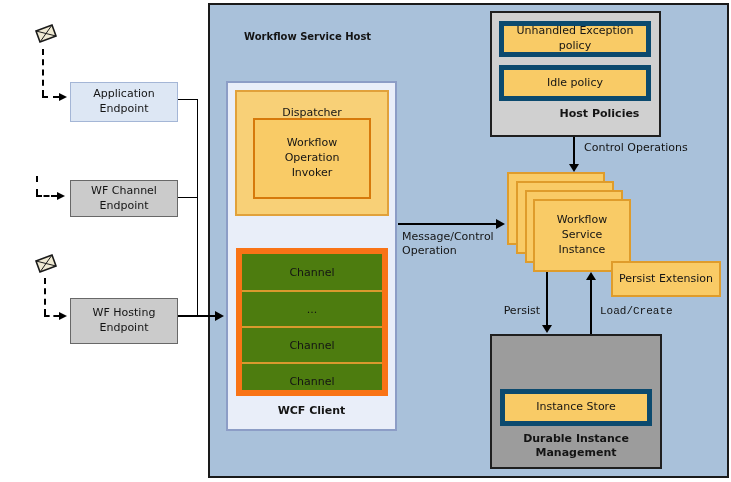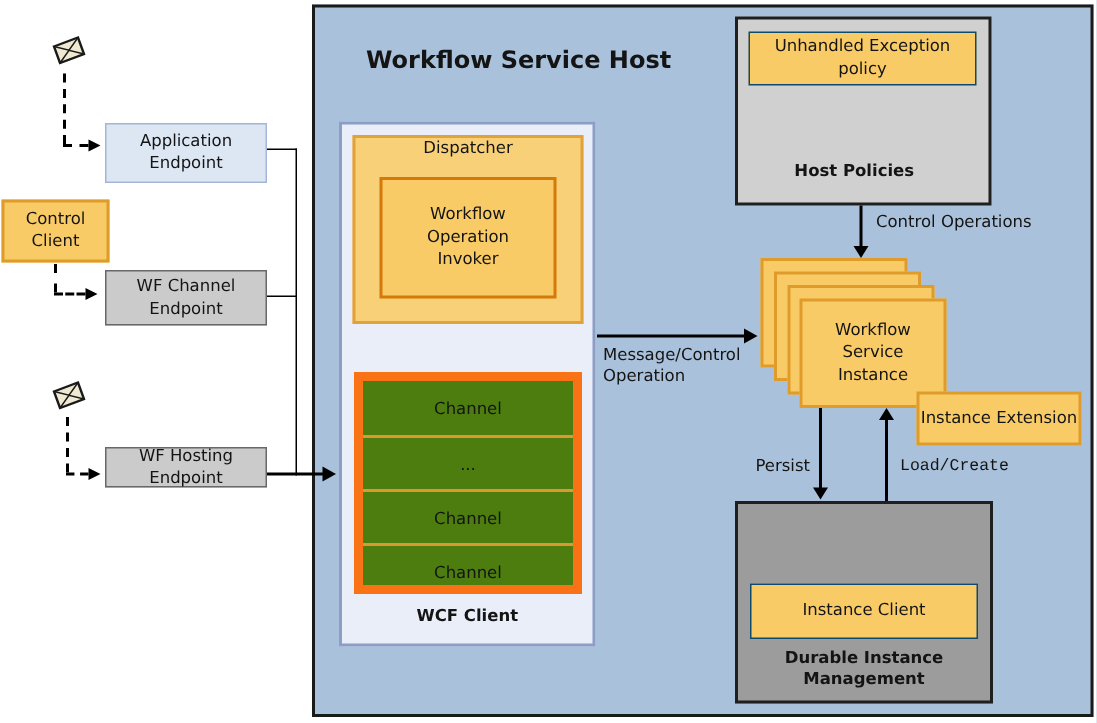--- a/index.html
+++ b/index.html
@@ -18,21 +18,21 @@
   .box{
     position:absolute;
     display:flex;align-items:center;justify-content:center;
     box-sizing:border-box;
     text-align:center;
   }
   .t{white-space:pre-line;line-height:1.35;}
   .bold{font-weight:bold;}
   
   .orange{background:#F9CB66;border:2px solid #DF9C2B;}
-  .orange-thin{background:#F9CB66;border:1px solid #0c4a6e;}
+  .orange-thin{background:#F9CB66;border:5px solid #0c4a6e;}
   .dispatcher{background:#F8D077;border:2px solid #E1A13B;}
   .invoker{background:#F9CB66;border:2px solid #D6790B;}
   .blue-ep{background:#DDE7F4;border:1px solid #A4B6D6;}
   .gray-ep{background:#CBCBCB;border:1px solid #686868;}
   .panel-host{background:#A9C1DA;border:2px solid #1A1A1A;}
   .panel-runtime{background:#E9EEF9;border:2px solid #8C9DC6;}
   .panel-gray{background:#D0D0D0;border:2px solid #1F1F1F;}
   .panel-dark{background:#9C9C9C;border:2px solid #1F1F1F;}
   
   .hline{position:absolute;height:0;border-top:2px solid #000;}
@@ -55,43 +55,39 @@
   .chan-row{height:36px;display:flex;align-items:center;justify-content:center;box-sizing:border-box;}
   .chan-row + .chan-row{border-top:2px solid #D9992E;}
   .label{position:absolute;line-height:1.3;}
 </style>
 </head>
 <body>
 
 <div id="canvas">
 
   <div class="box panel-host" style="left:208px;top:3px;width:521px;height:475px;"></div>
-  <div class="label bold" style="left:244px;top:30px;font-size:16px;">Workflow Service Host</div>
+  <div class="label bold" style="left:244px;top:30px;font-size:10px;">Workflow Service Host</div>
 
   <div class="abs" style="left:33px;top:22px;">
     <svg width="26" height="26" viewBox="0 0 26 26">
       <polygon points="3,9 19,3 23,14 7,20" fill="#EFE9D2" stroke="#1A1A1A" stroke-width="1.6"></polygon>
       <polyline points="3,9 13,11.5 19,3" fill="none" stroke="#1A1A1A" stroke-width="1"></polyline>
       <polyline points="7,20 13,11.5 23,14" fill="none" stroke="#1A1A1A" stroke-width="1"></polyline>
     </svg>
   </div>
 
   <div class="vdash" style="left:42px;top:49px;height:47px;"></div>
   <div class="hdash" style="left:42px;top:96px;width:17px;"></div>
   <div class="arr-right-sm" style="left:59px;top:93px;"></div>
 
   <div class="box blue-ep" style="left:70px;top:82px;width:108px;height:40px;">
     <span class="t">Application
 Endpoint</span>
   </div>
 
-  <div class="box orange" style="left:1px;top:133px;width:72px;height:42px;">
-    <span class="t">Control
-Client</span>
-  </div>
 
   <div class="vdash" style="left:36px;top:176px;height:19px;"></div>
   <div class="hdash" style="left:36px;top:195px;width:21px;"></div>
   <div class="arr-right-sm" style="left:57px;top:192px;"></div>
 
   <div class="box gray-ep" style="left:70px;top:180px;width:108px;height:37px;">
     <span class="t">WF Channel
 Endpoint</span>
   </div>
 
@@ -100,36 +96,36 @@
       <polygon points="3,9 19,3 23,14 7,20" fill="#EFE9D2" stroke="#1A1A1A" stroke-width="1.6"></polygon>
       <polyline points="3,9 13,11.5 19,3" fill="none" stroke="#1A1A1A" stroke-width="1"></polyline>
       <polyline points="7,20 13,11.5 23,14" fill="none" stroke="#1A1A1A" stroke-width="1"></polyline>
     </svg>
   </div>
 
   <div class="vdash" style="left:44px;top:278px;height:37px;"></div>
   <div class="hdash" style="left:44px;top:315px;width:15px;"></div>
   <div class="arr-right-sm" style="left:59px;top:312px;"></div>
 
-  <div class="box gray-ep" style="left:70px;top:298px;width:108px;height:27px;">
+  <div class="box gray-ep" style="left:70px;top:298px;width:108px;height:46px;">
     <span class="t">WF Hosting
 Endpoint</span>
   </div>
 
   <div class="hline-thin" style="left:178px;top:99px;width:20px;"></div>
   <div class="hline-thin" style="left:178px;top:197px;width:20px;"></div>
   <div class="vline-thin" style="left:196.5px;top:99px;height:218px;"></div>
 
   <div class="hline" style="left:178px;top:315px;width:38px;"></div>
   <div class="arr-right" style="left:215px;top:311px;"></div>
 
   <div class="box panel-runtime" style="left:226px;top:81px;width:171px;height:350px;"></div>
 
   <div class="box dispatcher" style="left:235px;top:90px;width:154px;height:126px;align-items:flex-start;">
-    <span class="t" style="margin-top:0;">Dispatcher</span>
+    <span class="t" style="margin-top:14px;">Dispatcher</span>
   </div>
   <div class="box invoker" style="left:253px;top:118px;width:118px;height:81px;">
     <span class="t">Workflow
 Operation
 Invoker</span>
   </div>
 
   <div class="chan-stack" style="left:236px;top:248px;width:152px;height:148px;">
     <div class="chan-row">
       <span>Channel</span>
@@ -150,47 +146,50 @@
   <div class="hline" style="left:398px;top:223px;width:99px;"></div>
   <div class="arr-right" style="left:496px;top:219px;"></div>
   <div class="label t" style="left:402px;top:230px;text-align:left;">Message/Control
 Operation</div>
 
   <div class="box panel-gray" style="left:490px;top:11px;width:171px;height:126px;"></div>
   <div class="box orange-thin" style="left:499px;top:21px;width:152px;height:36px;">
     <span class="t">Unhandled Exception
 policy</span>
   </div>
-  <div class="label bold" style="left:484px;top:107px;width:171px;text-align:center;">Host Policies</div>
+  <div class="box orange-thin" style="left:499px;top:65px;width:152px;height:36px;">
+    <span class="t">Idle policy</span>
+  </div>
+  <div class="label bold" style="left:514px;top:107px;width:171px;text-align:center;">Host Policies</div>
 
   <div class="vline" style="left:573px;top:137px;height:28px;"></div>
   <div class="arr-down" style="left:569px;top:164px;"></div>
   <div class="label" style="left:584px;top:141px;">Control Operations</div>
 
   <div class="box orange" style="left:507px;top:172px;width:98px;height:73px;z-index:1;"></div>
   <div class="box orange" style="left:516px;top:181px;width:98px;height:73px;z-index:2;"></div>
   <div class="box orange" style="left:525px;top:190px;width:98px;height:73px;z-index:3;"></div>
   <div class="box orange" style="left:533px;top:199px;width:98px;height:73px;z-index:4;">
     <span class="t">Workflow
 Service
 Instance</span>
   </div>
 
   <div class="box orange" style="left:611px;top:261px;width:110px;height:36px;z-index:5;">
-    <span class="t">Instance Extension</span>
+    <span class="t">Persist Extension</span>
   </div>
 
   <div class="vline" style="left:546px;top:272px;height:54px;"></div>
   <div class="arr-down" style="left:542px;top:325px;"></div>
   <div class="label" style="left:498px;top:304px;width:42px;text-align:right;">Persist</div>
 
   <div class="vline" style="left:590px;top:280px;height:54px;"></div>
   <div class="arr-up" style="left:586px;top:272px;"></div>
   <div class="label" style="left:600px;top:304px;font-family:Liberation Mono, monospace;">Load/Create</div>
 
   <div class="box panel-dark" style="left:490px;top:334px;width:172px;height:135px;"></div>
   <div class="box orange-thin" style="left:500px;top:389px;width:152px;height:37px;">
-    <span class="t">Instance Client</span>
+    <span class="t">Instance Store</span>
   </div>
   <div class="label bold t" style="left:490px;top:432px;width:172px;text-align:center;">Durable Instance
 Management</div>
 
 </div>
 
 </body></html>

